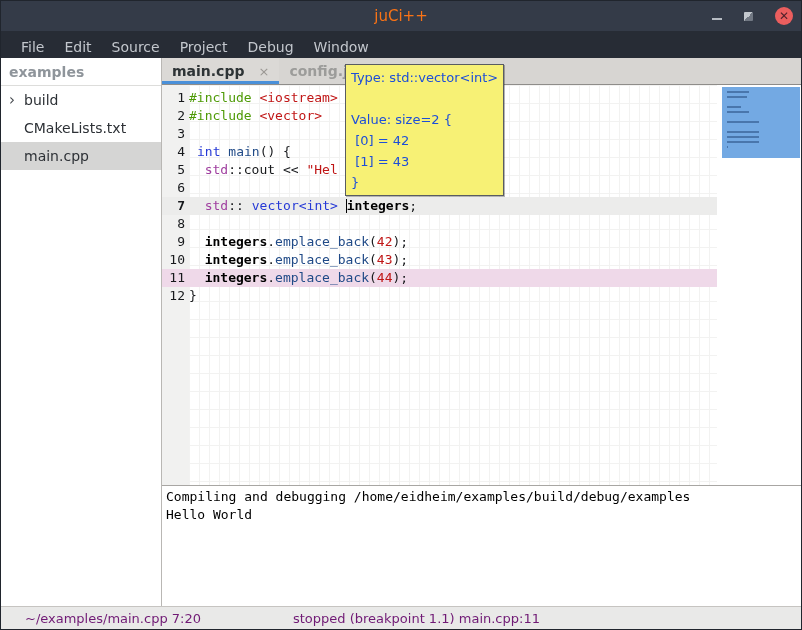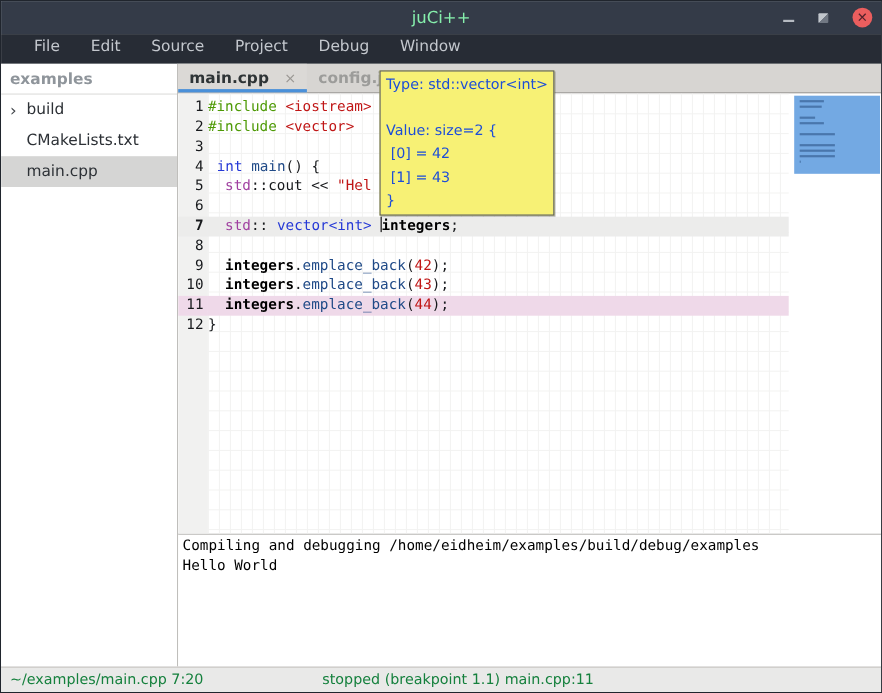--- a/index.html
+++ b/index.html
@@ -8,32 +8,32 @@
     position:relative; width:802px; height:630px;
     border:1px solid #20252d; background:#fff;
     font-family:"DejaVu Sans","Liberation Sans",sans-serif;
     display:flex; flex-direction:column; overflow:hidden;
   }
   
   .titlebar {
     height:30px; background:#343b48; flex:0 0 30px;
     display:flex; align-items:center; justify-content:center; position:relative;
   }
-  .title-text { color:#86efac; font-size:15px; }
+  .title-text { color:#f97316; font-size:15px; }
   .win-controls { position:absolute; right:8px; top:0; height:30px; display:flex; align-items:center; gap:22px; }
   .btn-min { width:10px; height:2px; background:#b6bbc2; margin-top:6px; }
   .btn-restore { width:9px; height:9px; border-radius:1px;
     background:linear-gradient(135deg,#c2c7cd 50%,#717883 50%); }
   .btn-close { width:18px; height:18px; border-radius:50%; background:#eb5e5e;
     display:flex; align-items:center; justify-content:center;
     color:#52222b; font-size:12px; font-weight:bold; line-height:1; }
   
   .menubar {
     height:27px; flex:0 0 27px; background:#272c35;
-    display:flex; align-items:flex-start; padding-left:20px; gap:8px;
+    display:flex; align-items:flex-end; padding-left:10px; gap:0;
   }
   .menu-item { color:#c3c7cd; font-size:14px; padding:3px 10px; }
   
   .main { flex:1 1 auto; display:flex; min-height:0; }
   .sidebar {
     flex:0 0 161px; background:#fff; border-right:1px solid #b9b7b4; overflow:hidden;
   }
   .side-header {
     color:#8f959b; font-weight:bold; font-size:14px;
     padding:6px 8px 5px 8px; border-bottom:1px solid #dddddb;
@@ -90,21 +90,21 @@
   .mbar { height:2px; margin-bottom:3px; background:rgba(23,56,105,0.45); }
   
   .terminal {
     flex:1 1 auto; border-top:1px solid #a8a6a3; background:#fff;
     font-family:"DejaVu Sans Mono","Liberation Mono",monospace; font-size:13px; color:#000;
     padding:2px 0 4px 4px; white-space:pre; line-height:18px;
   }
   
   .statusbar {
     flex:0 0 23px; background:#e9e9e8; border-top:1px solid #c6c4c1;
-    display:flex; align-items:center; font-size:13px; color:#15803d; position:relative;
+    display:flex; align-items:center; font-size:13px; color:#701a75; position:relative;padding-left:16px;
   }
   .status-left { margin-left:8px; }
   .status-debug { position:absolute; left:292px; }
   
   .tooltip {
     position:absolute; left:344px; top:63px; z-index:5;
     background:#f7f175; border:1px solid #595c61;
     box-shadow:1px 1px 0 rgba(40,40,40,.35);
     font-size:13px; color:#1d4ed8; padding:2px 5px;
     white-space:pre; line-height:21px;

